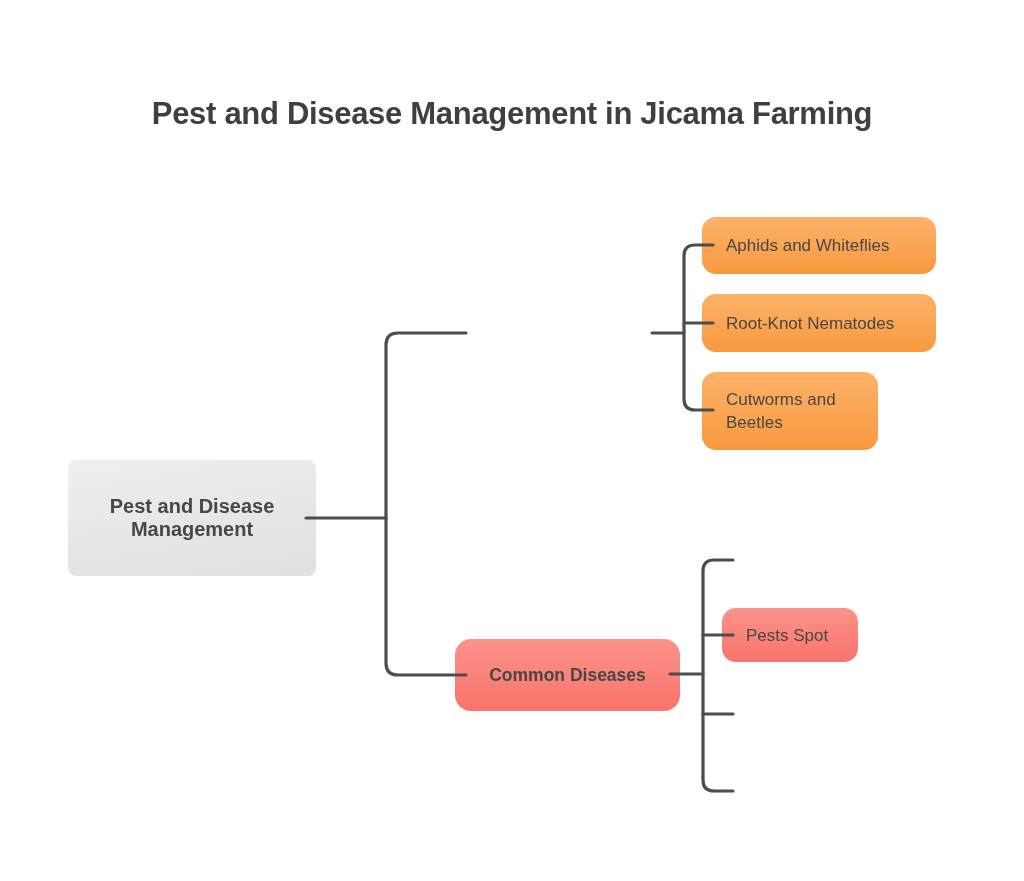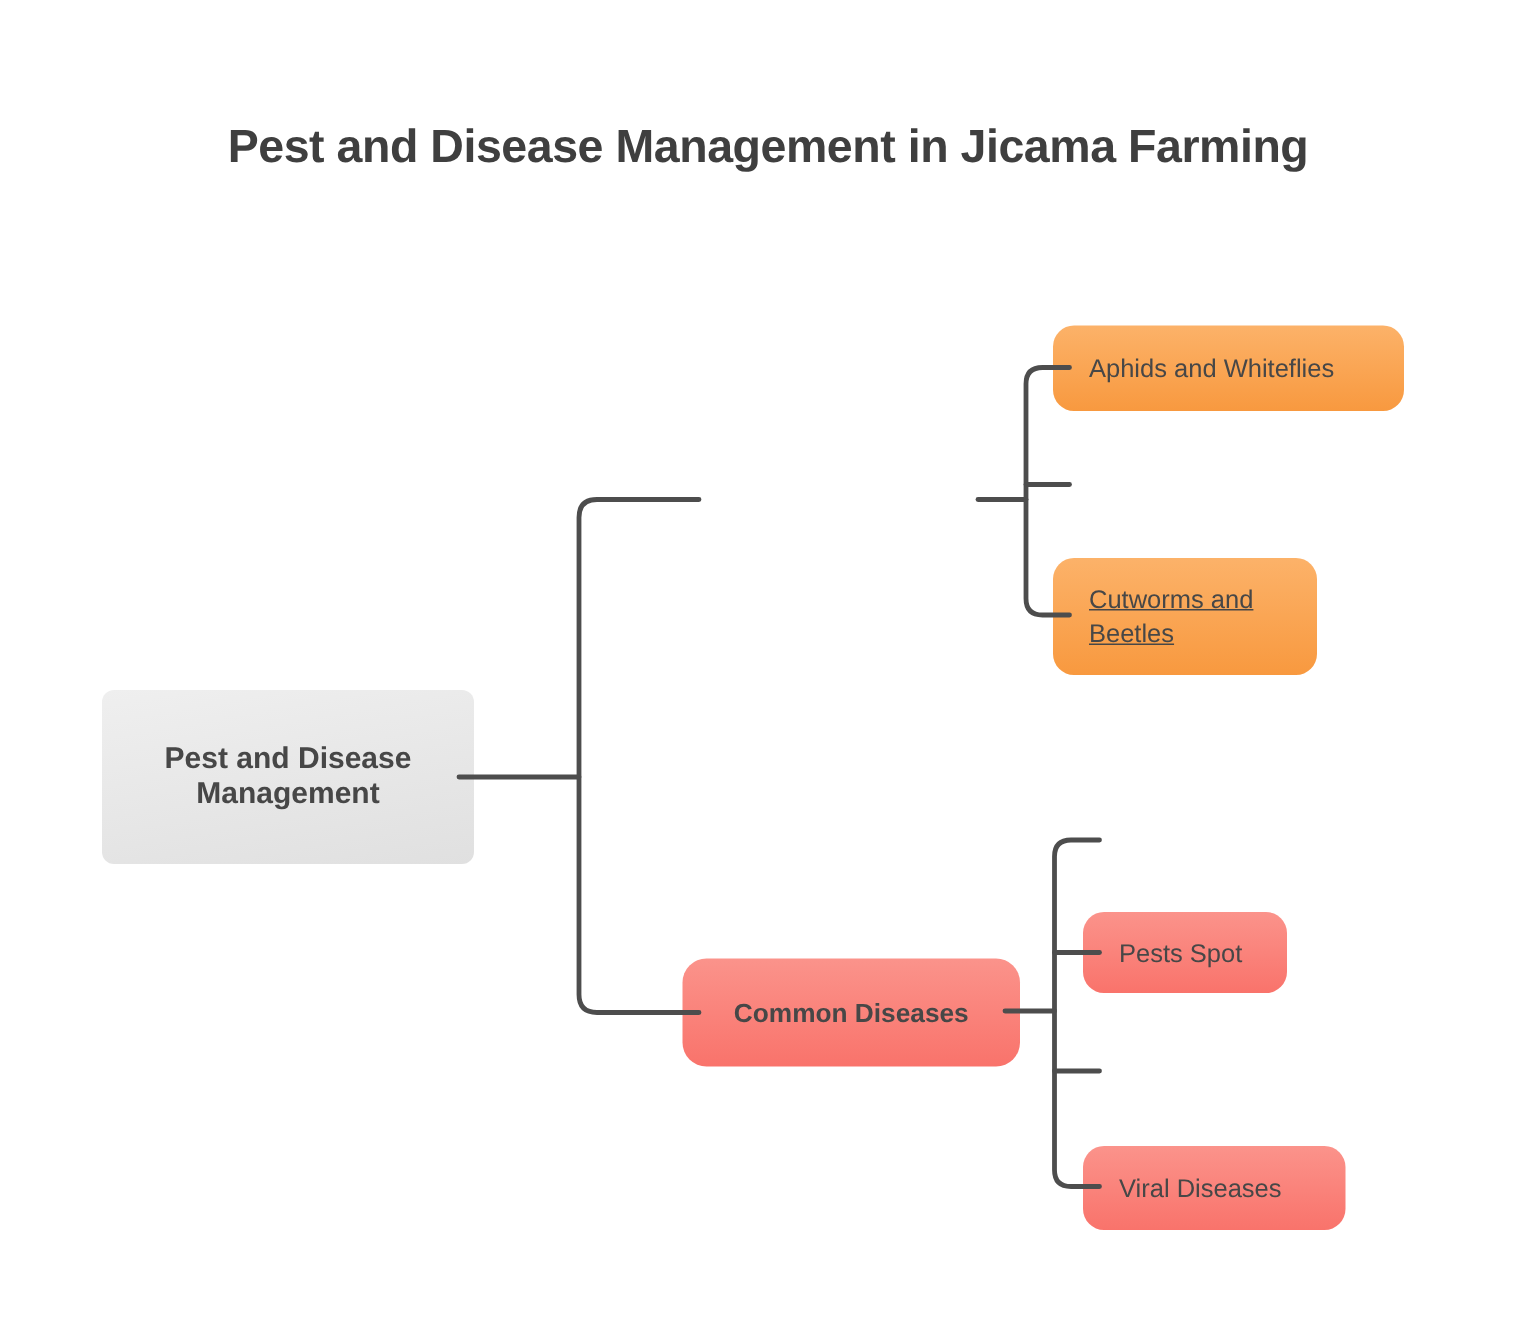--- a/index.html
+++ b/index.html
@@ -7,21 +7,21 @@
     position: relative;
     width: 1024px;
     height: 881px;
     background: #ffffff;
     overflow: hidden;
     font-family: "Liberation Sans", sans-serif;
   }
   .title {
     position: absolute;
     left: 0; right: 0; top: 80px;
-    margin: 0;
+    margin: 16px;
     text-align: center;
     font-size: 31px;
     font-weight: 700;
     letter-spacing: -0.3px;
     color: var(--title-text, #3f3f3f);
   }
   .edges {
     position: absolute;
     left: 0; top: 0;
     width: 1024px; height: 881px;
@@ -54,21 +54,21 @@
   }
   .pest    { background: linear-gradient(var(--pest-grad-top, #fcb269), var(--pest-grad-bottom, #f8993f)); }
   .disease { background: linear-gradient(var(--disease-grad-top, #fb938b), var(--disease-grad-bottom, #f9736b)); }
   .branch  { border-radius: 16px; font-weight: 700; font-size: 17.5px; }
   .leaf    { border-radius: 14px; font-weight: 400; font-size: 17px; line-height: 23px; }
 
   .n-root     { left: 68px;  top: 460px; width: 248px; height: 116px; }
   .n-pests    { left: 455px; top: 297px; width: 209px; height: 71px; }
   .n-aphids   { left: 702px; top: 217px; width: 234px; height: 57px; }
   .n-rootknot { left: 702px; top: 294px; width: 234px; height: 58px; }
-  .n-cutworms { left: 702px; top: 372px; width: 176px; height: 78px; text-decoration: underline; }
+  .n-cutworms { left: 702px; top: 372px; width: 176px; height: 78px; }
   .n-diseases { left: 455px; top: 639px; width: 225px; height: 72px; }
   .n-rootrot  { left: 722px; top: 533px; width: 136px; height: 54px; }
   .n-leafspot { left: 722px; top: 608px; width: 136px; height: 54px; }
   .n-rust     { left: 722px; top: 687px; width: 96px;  height: 55px; }
   .n-viral    { left: 722px; top: 764px; width: 175px; height: 56px; }
 </style>
 </head>
 <body>
 
 <div class="canvas">
@@ -89,32 +89,32 @@
 
   <div class="node center root-node n-root">
     <span>Pest and Disease Management</span>
   </div>
 
 
   <div class="node left leaf pest n-aphids">
     <span>Aphids and Whiteflies</span>
   </div>
 
+  <div class="node left leaf pest n-rootknot">
+    <span>Root-Knot Nematodes</span>
+  </div>
 
   <div class="node left leaf pest n-cutworms">
     <span>Cutworms and Beetles</span>
   </div>
 
   <div class="node center branch disease n-diseases">
     <span>Common Diseases</span>
   </div>
 
 
   <div class="node left leaf disease n-leafspot">
     <span>Pests Spot</span>
   </div>
 
 
-  <div class="node left leaf disease n-viral">
-    <span>Viral Diseases</span>
-  </div>
 
 </div>
 
 </body></html>

